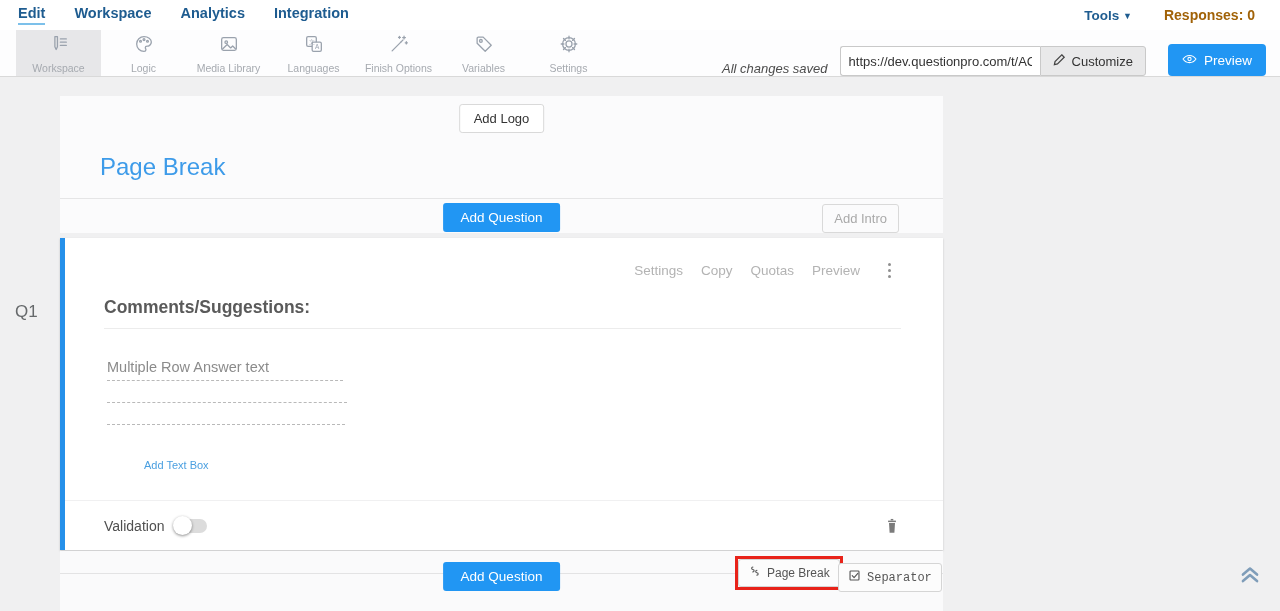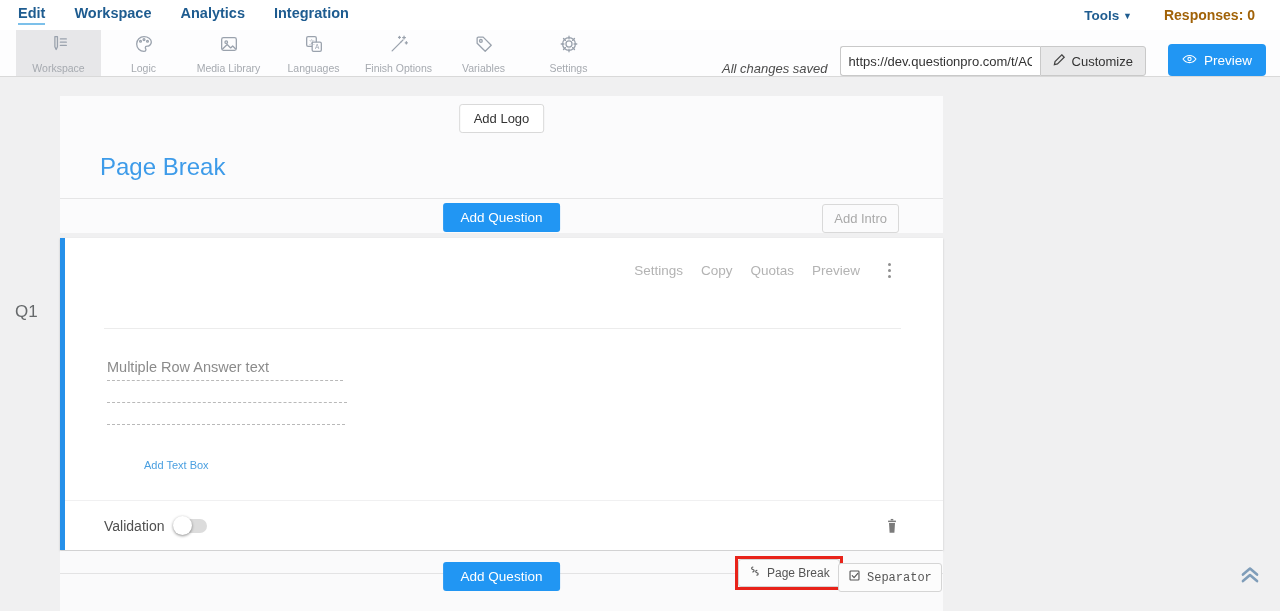--- a/index.html
+++ b/index.html
@@ -207,20 +207,21 @@
       <span class="q-action">Settings</span>
       <span class="q-action">Copy</span>
       <span class="q-action">Quotas</span>
       <span class="q-action">Preview</span>
       <span class="dots-menu">
           <i></i>
           <i></i>
           <i></i>
         </span>
     </div>
+    <div class="q-title">Comments/Suggestions:</div>
     <div class="q-title-divider"></div>
     <div class="answer-row1">Multiple Row Answer text</div>
     <div class="answer-row2"></div>
     <div class="answer-row3"></div>
     <div class="add-text-box">Add Text Box</div>
     <div class="q-footer">
       <span class="validation-label">Validation</span>
       <span class="toggle">
           <span class="knob"></span>
         </span>

